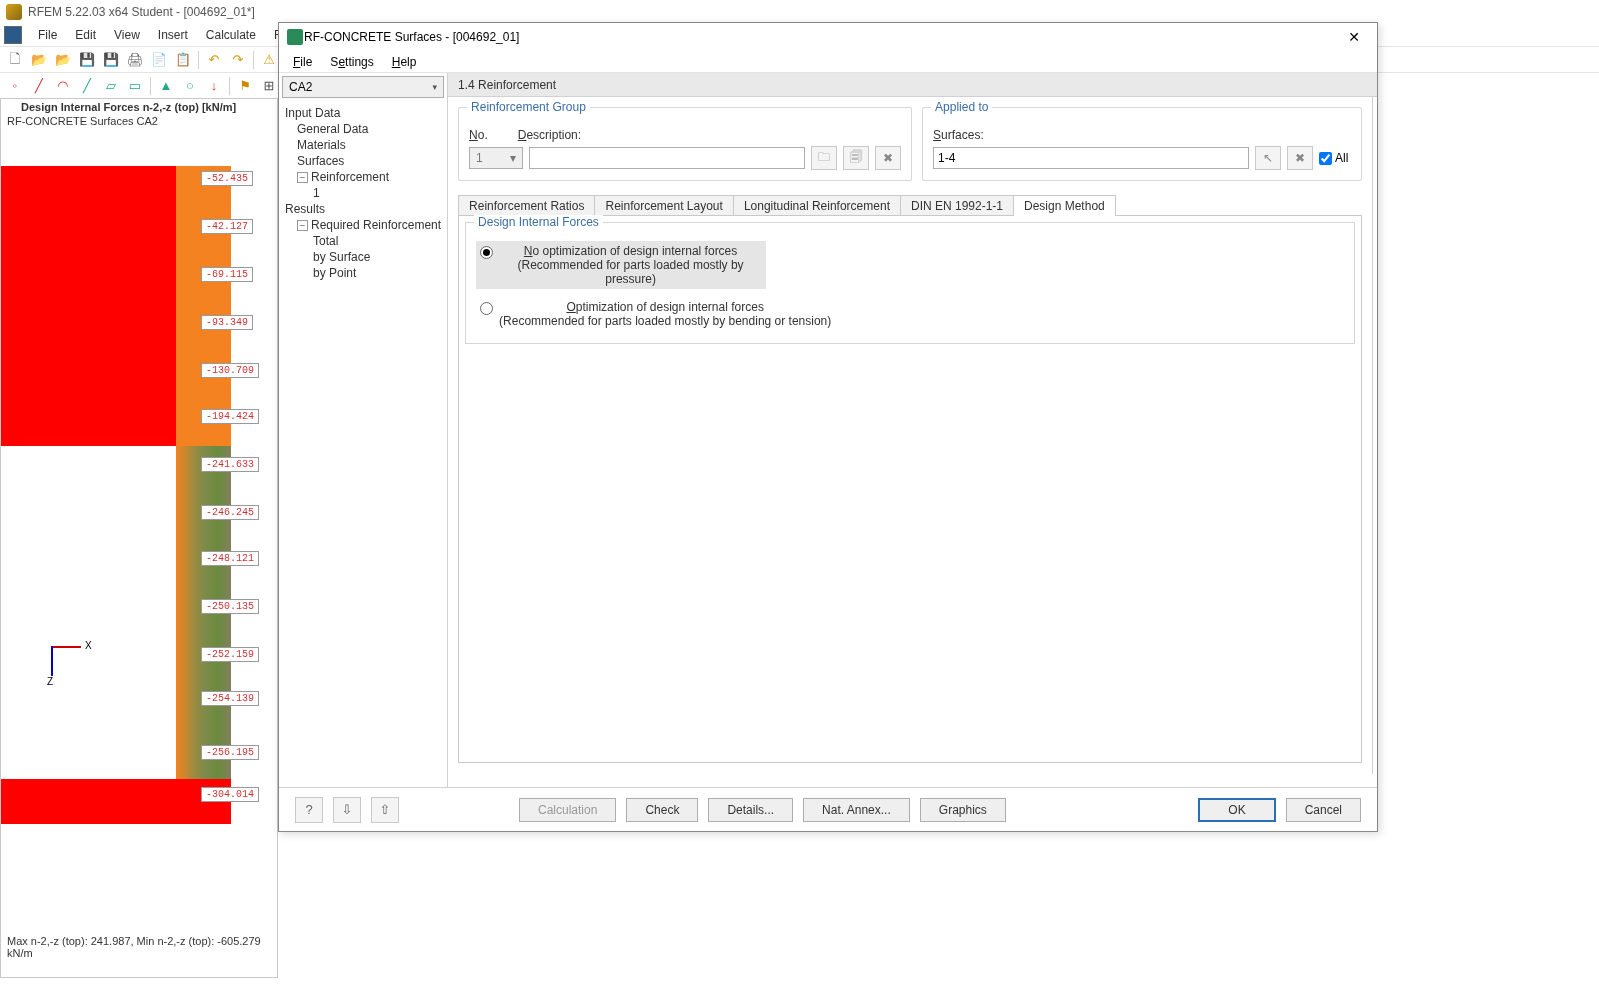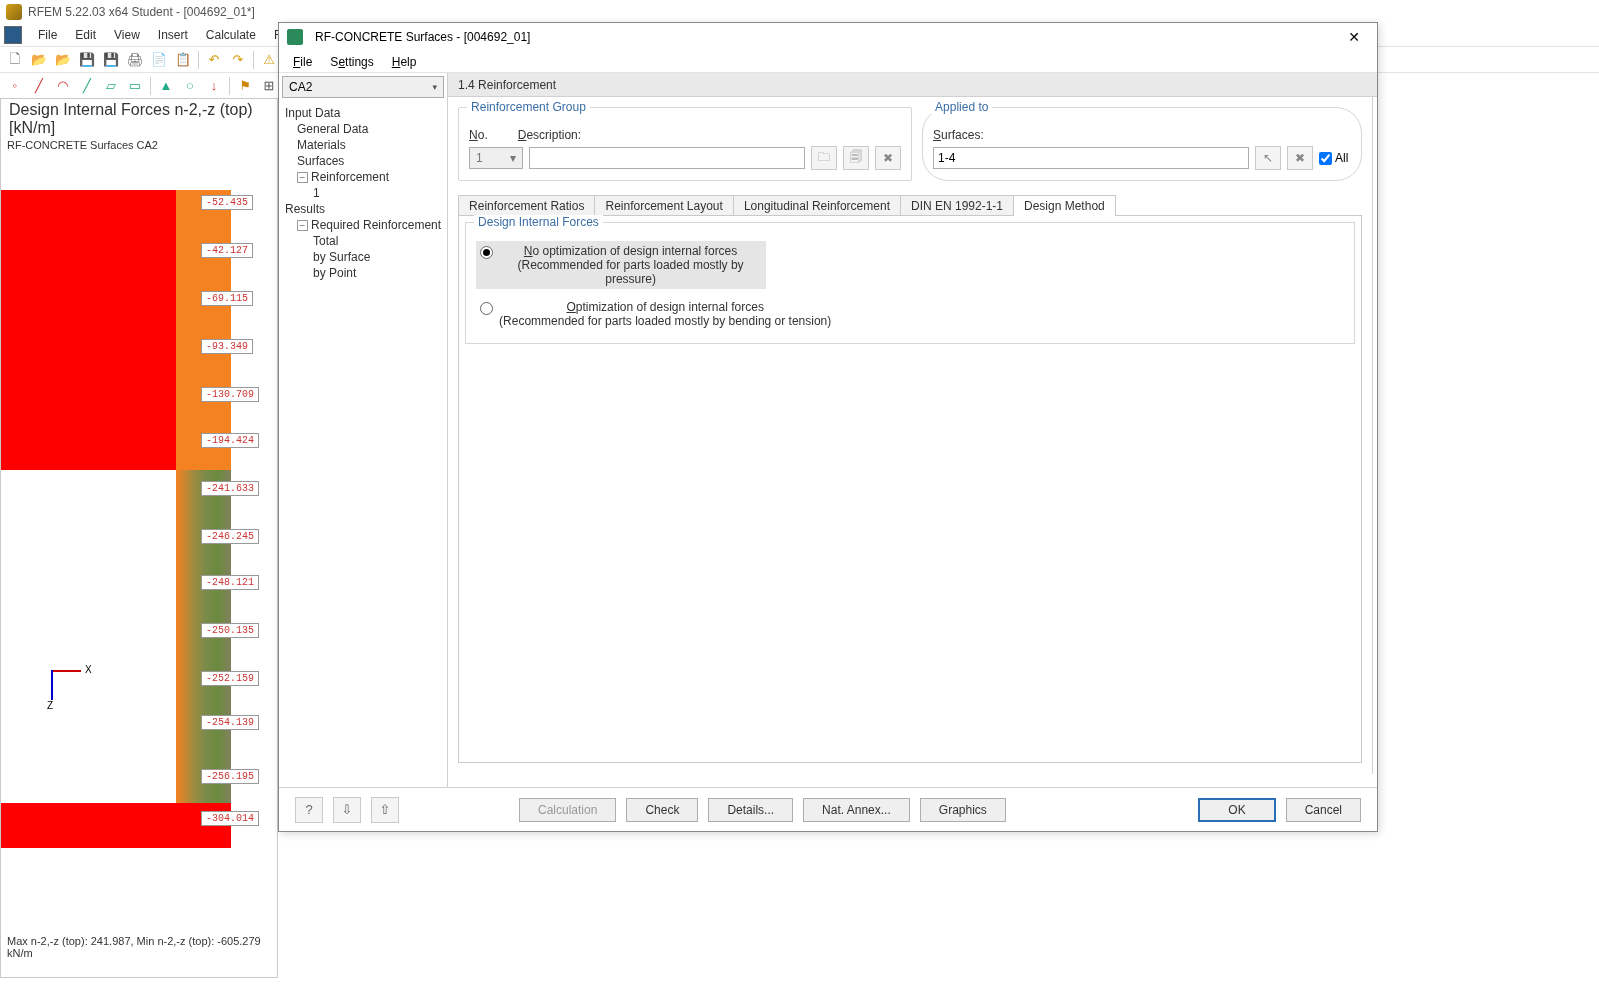--- a/index.html
+++ b/index.html
@@ -8,39 +8,39 @@
 
 .main-titlebar { height: 24px; background: #fff; display: flex; align-items: center; padding: 0 6px; gap: 6px; color: #555; }
 .main-titlebar .app-icon { width: 16px; height: 16px; background: linear-gradient(135deg,#d4a017,#8b6914); border-radius: 3px; }
 .main-menubar { height: 22px; background: #fff; display: flex; align-items: center; padding: 0 4px; gap: 2px; color: #333; }
 .main-menubar .mi { padding: 2px 8px; cursor: default; }
 .main-menubar .rfem-icon { width: 18px; height: 18px; background: #2a5a8a; margin-right: 6px; border: 1px solid #666; }
 .toolbar-row { height: 26px; background: #fff; border-top: 1px solid #e4e4e4; display: flex; align-items: center; padding: 0 4px; gap: 2px; }
 .tb-btn { width: 22px; height: 22px; display: flex; align-items: center; justify-content: center; font-size: 13px; color: #555; }
 .tb-sep { width: 1px; height: 18px; background: #d0d0d0; margin: 0 2px; }
 .viewport { position: absolute; left: 0; top: 98px; width: 278px; height: 880px; background: #fff; border: 1px solid #c9c9c9; }
-.viewport-title { padding: 2px 8px; font-size: 16px; color: #333; }
+.viewport-title { padding: 2px 20px; font-size: 11px; color: #333; font-weight: bold; }
 .viewport-sub { padding: 0 6px 4px; font-size: 11px; color: #333; }
 .contour-area { position: relative; width: 100%; height: 690px; }
 .contour-bg { position: absolute; left: 0; top: 35px; width: 230px; height: 660px; overflow: hidden; }
 .contour-red1 { position:absolute; left:0; top:0; width:175px; height:280px; background:#f00; }
 .contour-red2 { position:absolute; left:0; top:613px; width:230px; height:45px; background:#f00; }
 .contour-orange { position:absolute; left:175px; top:0; width:55px; height:300px; background:#f58220; }
 .contour-grad { position:absolute; left:175px; top:280px; width:60px; height:350px; background:linear-gradient(90deg,#f58220,#9c8b3f 30%,#7a8a4a 50%,#6b8b3d 70%,#8b7b6b); }
 .val-label { position: absolute; left: 200px; background: #fff; border: 1px solid #999; padding: 1px 4px; font-family: "Courier New", monospace; font-size: 10px; color: #c33; white-space: nowrap; }
 .axis-ind { position:absolute; left:40px; bottom:135px; width:50px; height:50px; }
 .axis-x { position:absolute; left:10px; top:10px; width:30px; height:2px; background:#c00; }
 .axis-z { position:absolute; left:10px; top:10px; width:2px; height:30px; background:#00c; }
 .axis-lx { position:absolute; left:44px; top:4px; font-size:10px; }
 .axis-lz { position:absolute; left:6px; top:40px; font-size:10px; }
 .status-text { position: absolute; left: 6px; bottom: 18px; font-size: 11px; color: #333; }
 
 
 .dialog { position: absolute; left: 278px; top: 22px; width: 1100px; height: 810px; background: #fff; border: 1px solid #888; box-shadow: 2px 2px 8px rgba(0,0,0,0.15); display: flex; flex-direction: column; }
-.dlg-titlebar { height: 28px; display: flex; align-items: center; padding: 0 8px; gap: 12px; }
+.dlg-titlebar { height: 28px; display: flex; align-items: center; padding: 0 8px; gap: 1px; }
 .dlg-icon { width: 16px; height: 16px; background: #2a8a5a; border-radius: 2px; }
 .dlg-close { margin-left: auto; width: 30px; height: 24px; display: flex; align-items: center; justify-content: center; font-size: 14px; }
 .dlg-menu { height: 22px; display: flex; align-items: center; padding: 0 6px; gap: 2px; border-bottom: 1px solid #e4e4e4; }
 .dlg-menu .mi { padding: 2px 8px; }
 .dlg-menu .mi u { text-decoration: underline; }
 .dlg-body { flex: 1; display: flex; overflow: hidden; }
 
 .nav-panel { width: 180px; border-right: 1px solid #d0d0d0; display: flex; flex-direction: column; }
 .nav-combo { height: 22px; margin: 3px; border: 1px solid #adadad; background: #efefef; display: flex; align-items: center; padding: 0 6px; justify-content: space-between; }
 .nav-combo .dd { font-size: 9px; color: #555; }
@@ -49,21 +49,21 @@
 .tree .l1 { padding-left: 12px; }
 .tree .l2 { padding-left: 28px; }
 .tree .exp { display: inline-block; width: 11px; height: 11px; border: 1px solid #999; text-align: center; line-height: 9px; font-size: 10px; margin-right: 3px; color: #666; }
 
 .content { flex: 1; display: flex; flex-direction: column; }
 .content-header { height: 24px; background: #e9e9e9; border-bottom: 1px solid #d0d0d0; padding: 0 10px; display: flex; align-items: center; color: #333; }
 .form-row { display: flex; gap: 10px; padding: 6px 10px 0; }
 .group-box { border: 1px solid #d6d6d6; border-radius: 2px; position: relative; padding: 20px 10px 10px; margin-top: 4px; }
 .group-title { position: absolute; top: -8px; left: 8px; background: #fff; padding: 0 4px; color: #3b6ea5; }
 .gb-left { flex: 1; min-width: 430px; }
-.gb-right { width: 440px; border-radius: 26px; }
+.gb-right { width: 440px; }
 .field-label { color: #333; }
 .field-label u { text-decoration: underline; }
 .no-combo { width: 54px; height: 22px; border: 1px solid #adadad; background: #efefef; display: inline-flex; align-items: center; padding: 0 6px; justify-content: space-between; color: #777; }
 .desc-input { width: 276px; height: 22px; border: 1px solid #adadad; padding: 0 4px; }
 .icon-btn { width: 26px; height: 24px; border: 1px solid #c9c9c9; background: #f4f4f4; display: inline-flex; align-items: center; justify-content: center; font-size: 12px; color: #888; }
 .surf-input { width: 316px; height: 22px; border: 1px solid #adadad; padding: 0 4px; }
 .chk { display: inline-flex; align-items: center; gap: 3px; }
 .chk input { width: 13px; height: 13px; }
 
 .tabs-row { display: flex; gap: 0; padding: 14px 10px 0; }

